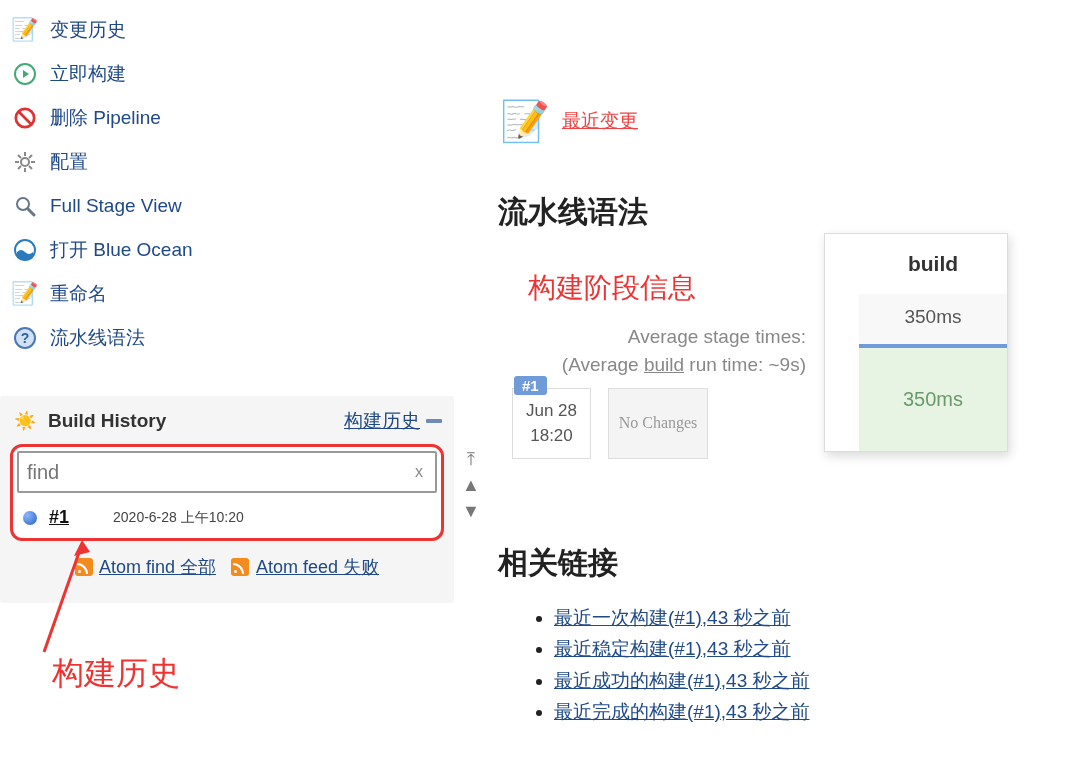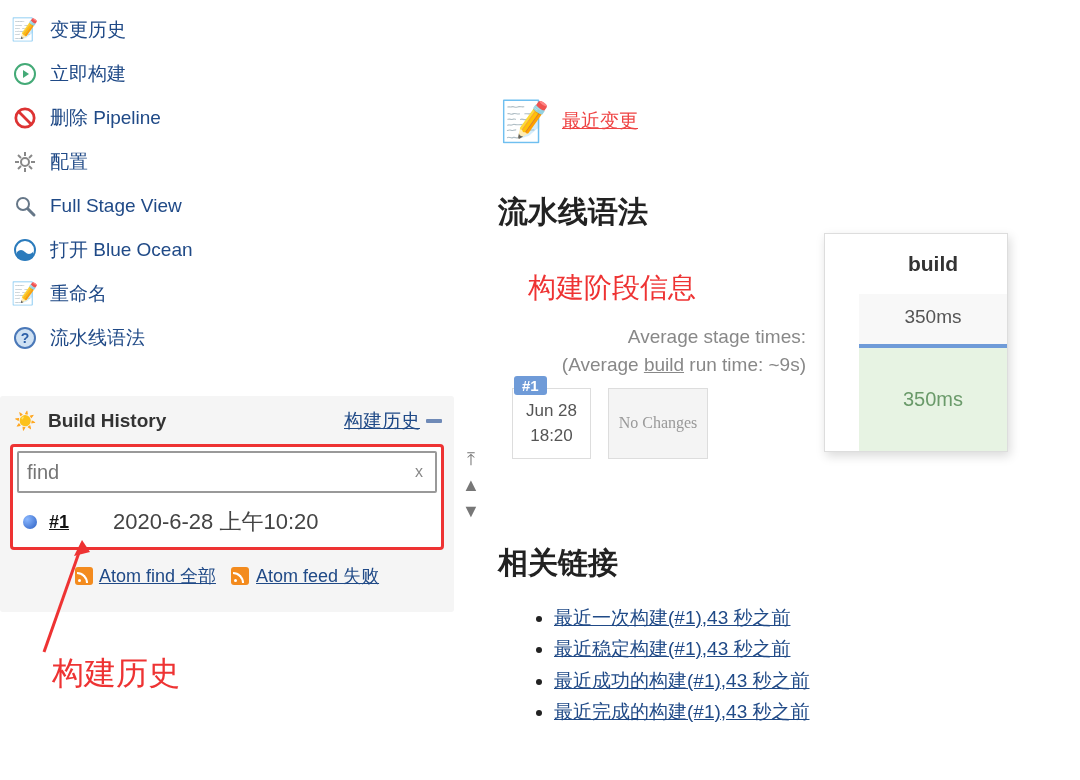--- a/index.html
+++ b/index.html
@@ -74,21 +74,21 @@
     border-radius: 1px;
     vertical-align: middle;
   }
 
   .history-body {
     position: relative;
     padding: 0 10px 8px 10px;
   }
   .red-box {
     border: 3px solid #e33;
-    border-radius: 4px;
+    border-radius: 12px;
     padding: 4px 4px 6px 4px;
     background: #fff;
   }
   .find-input {
     position: relative;
     border: 2px solid #999;
     background: #fff;
     border-radius: 2px;
     height: 42px;
     display: flex;
@@ -121,21 +121,21 @@
     background: radial-gradient(circle at 30% 30%, #8bb8ff, #2b5fc2);
     margin-right: 12px;
     flex-shrink: 0;
   }
   .build-num {
     font-weight: 700;
     text-decoration: underline;
     color: #111;
     margin-right: 44px;
   }
-  .build-time { color: #444; font-size: 22px; }
+  .build-time { color: #444; font-size: 14px; }
 
   .arrow-col {
     position: absolute;
     right: -28px;
     top: 6px;
     width: 22px;
     display: flex;
     flex-direction: column;
     gap: 8px;
     align-items: center;

